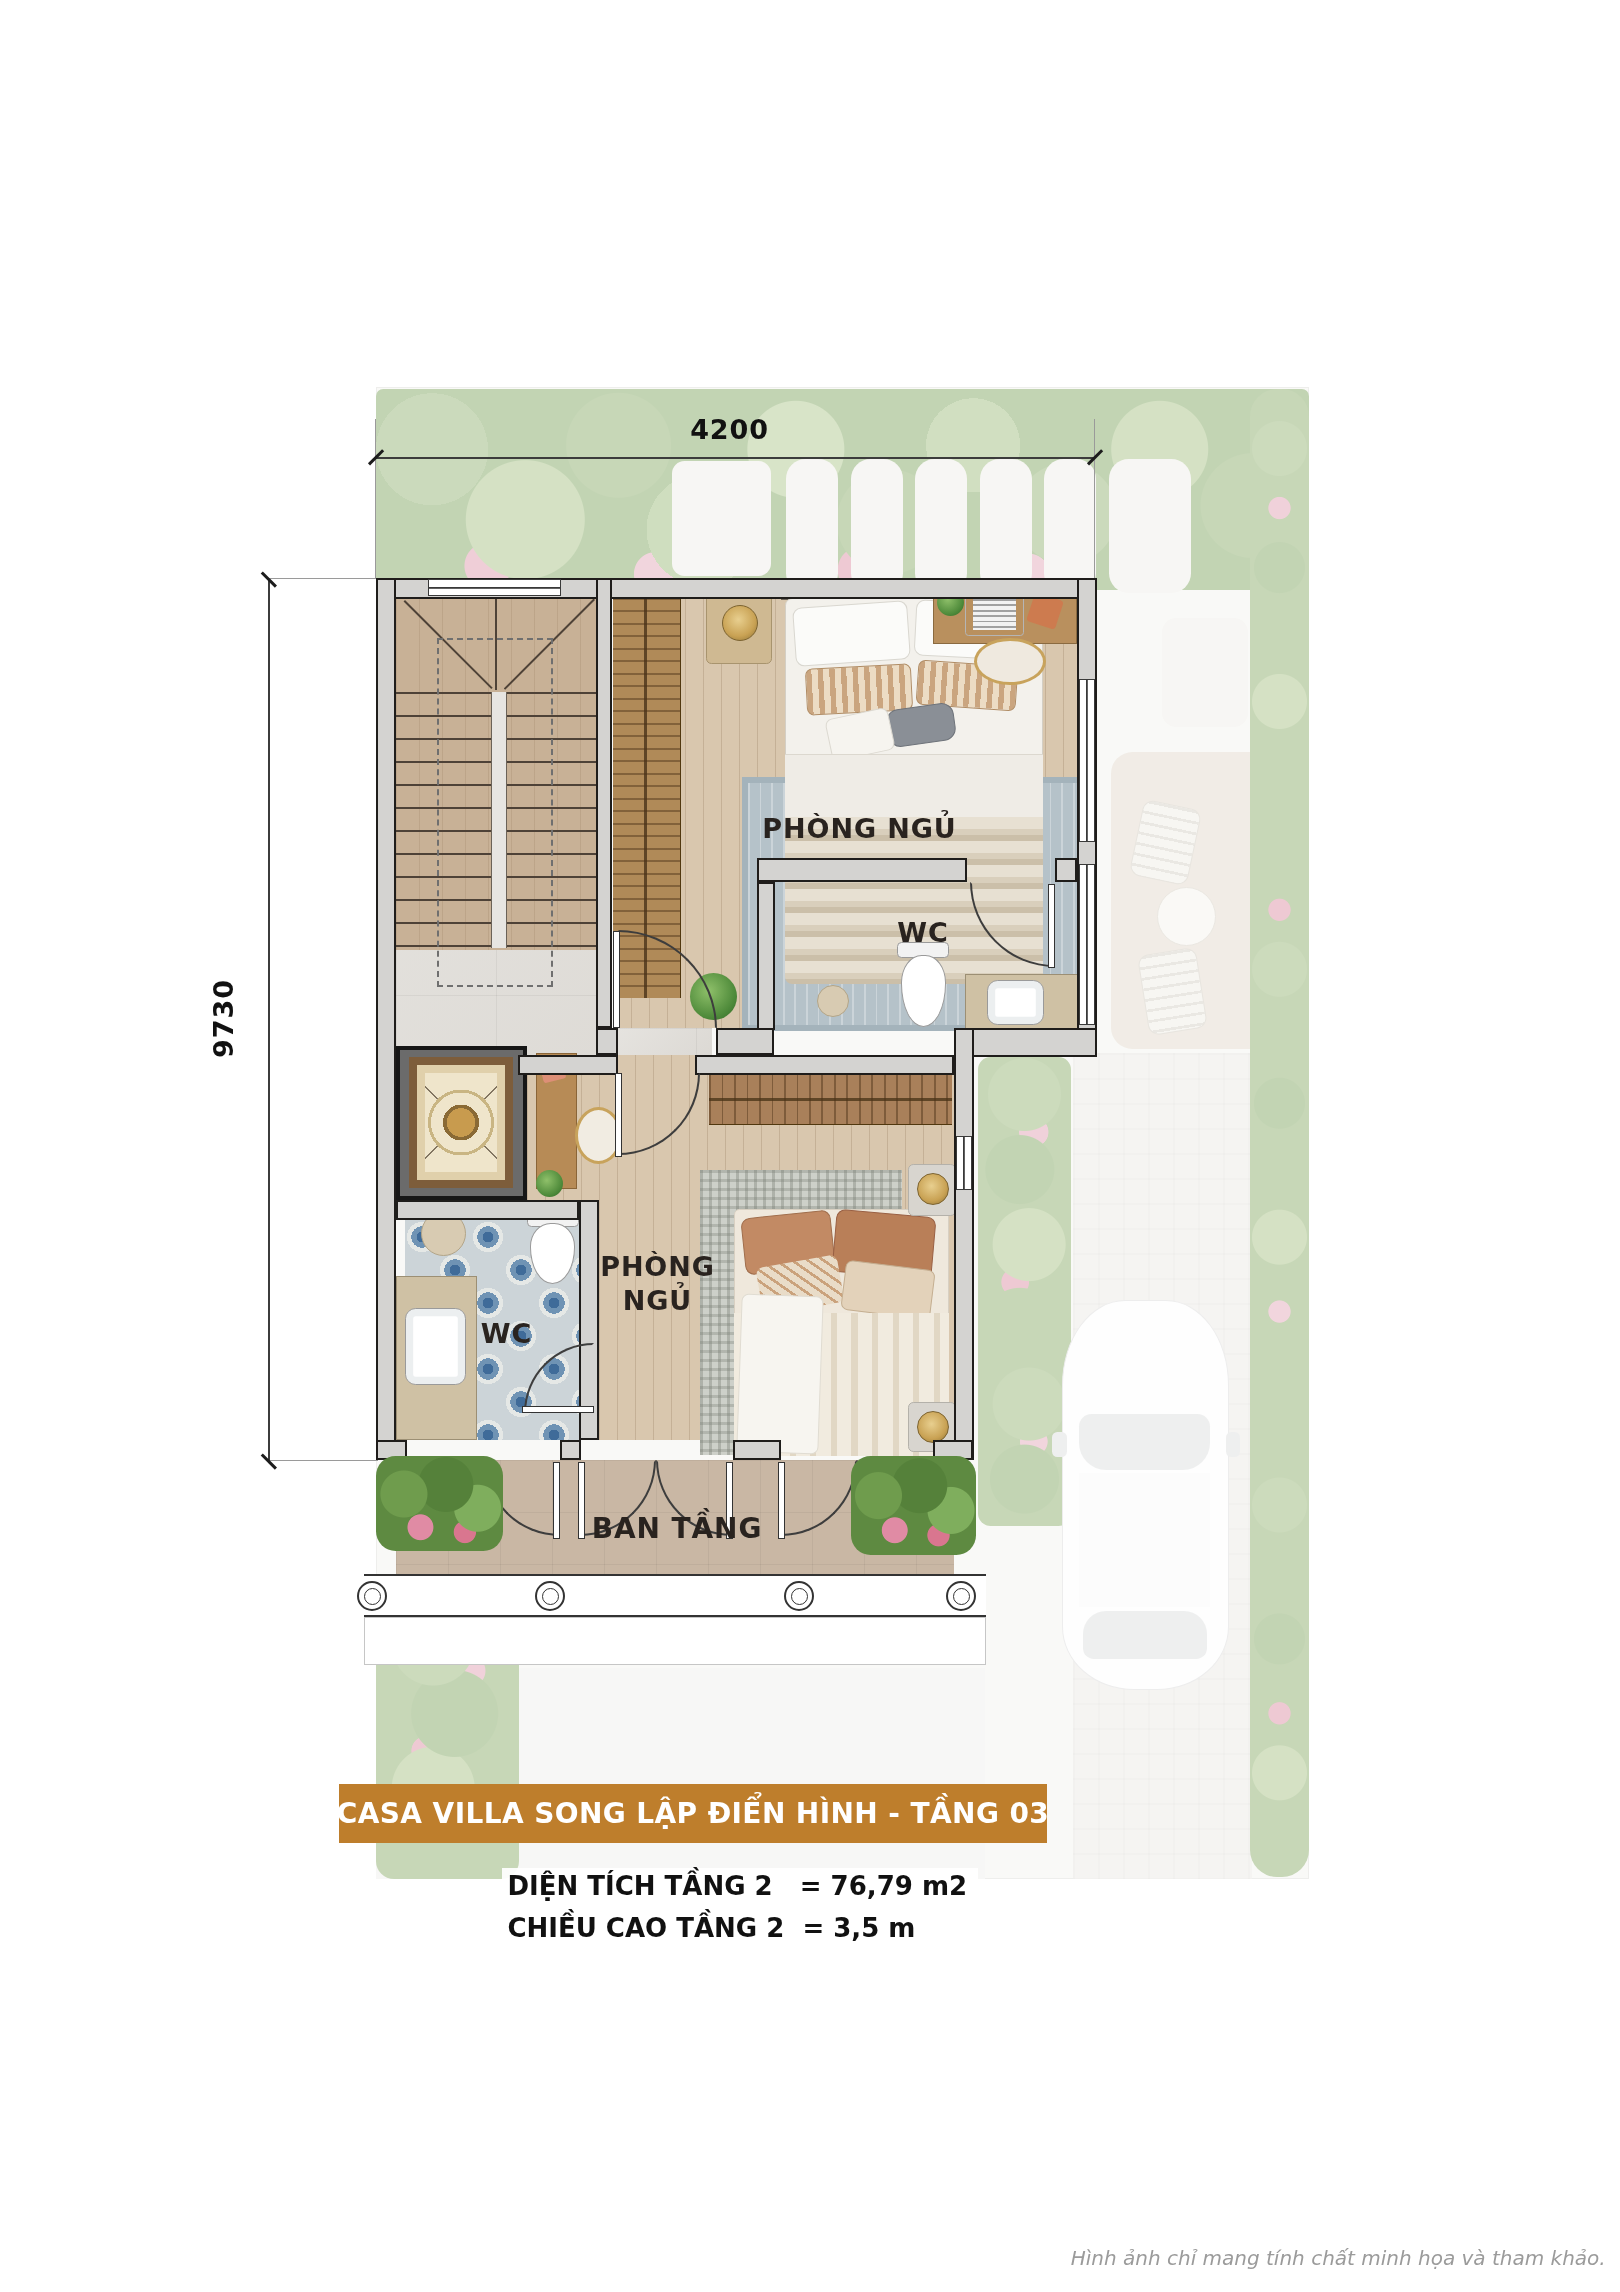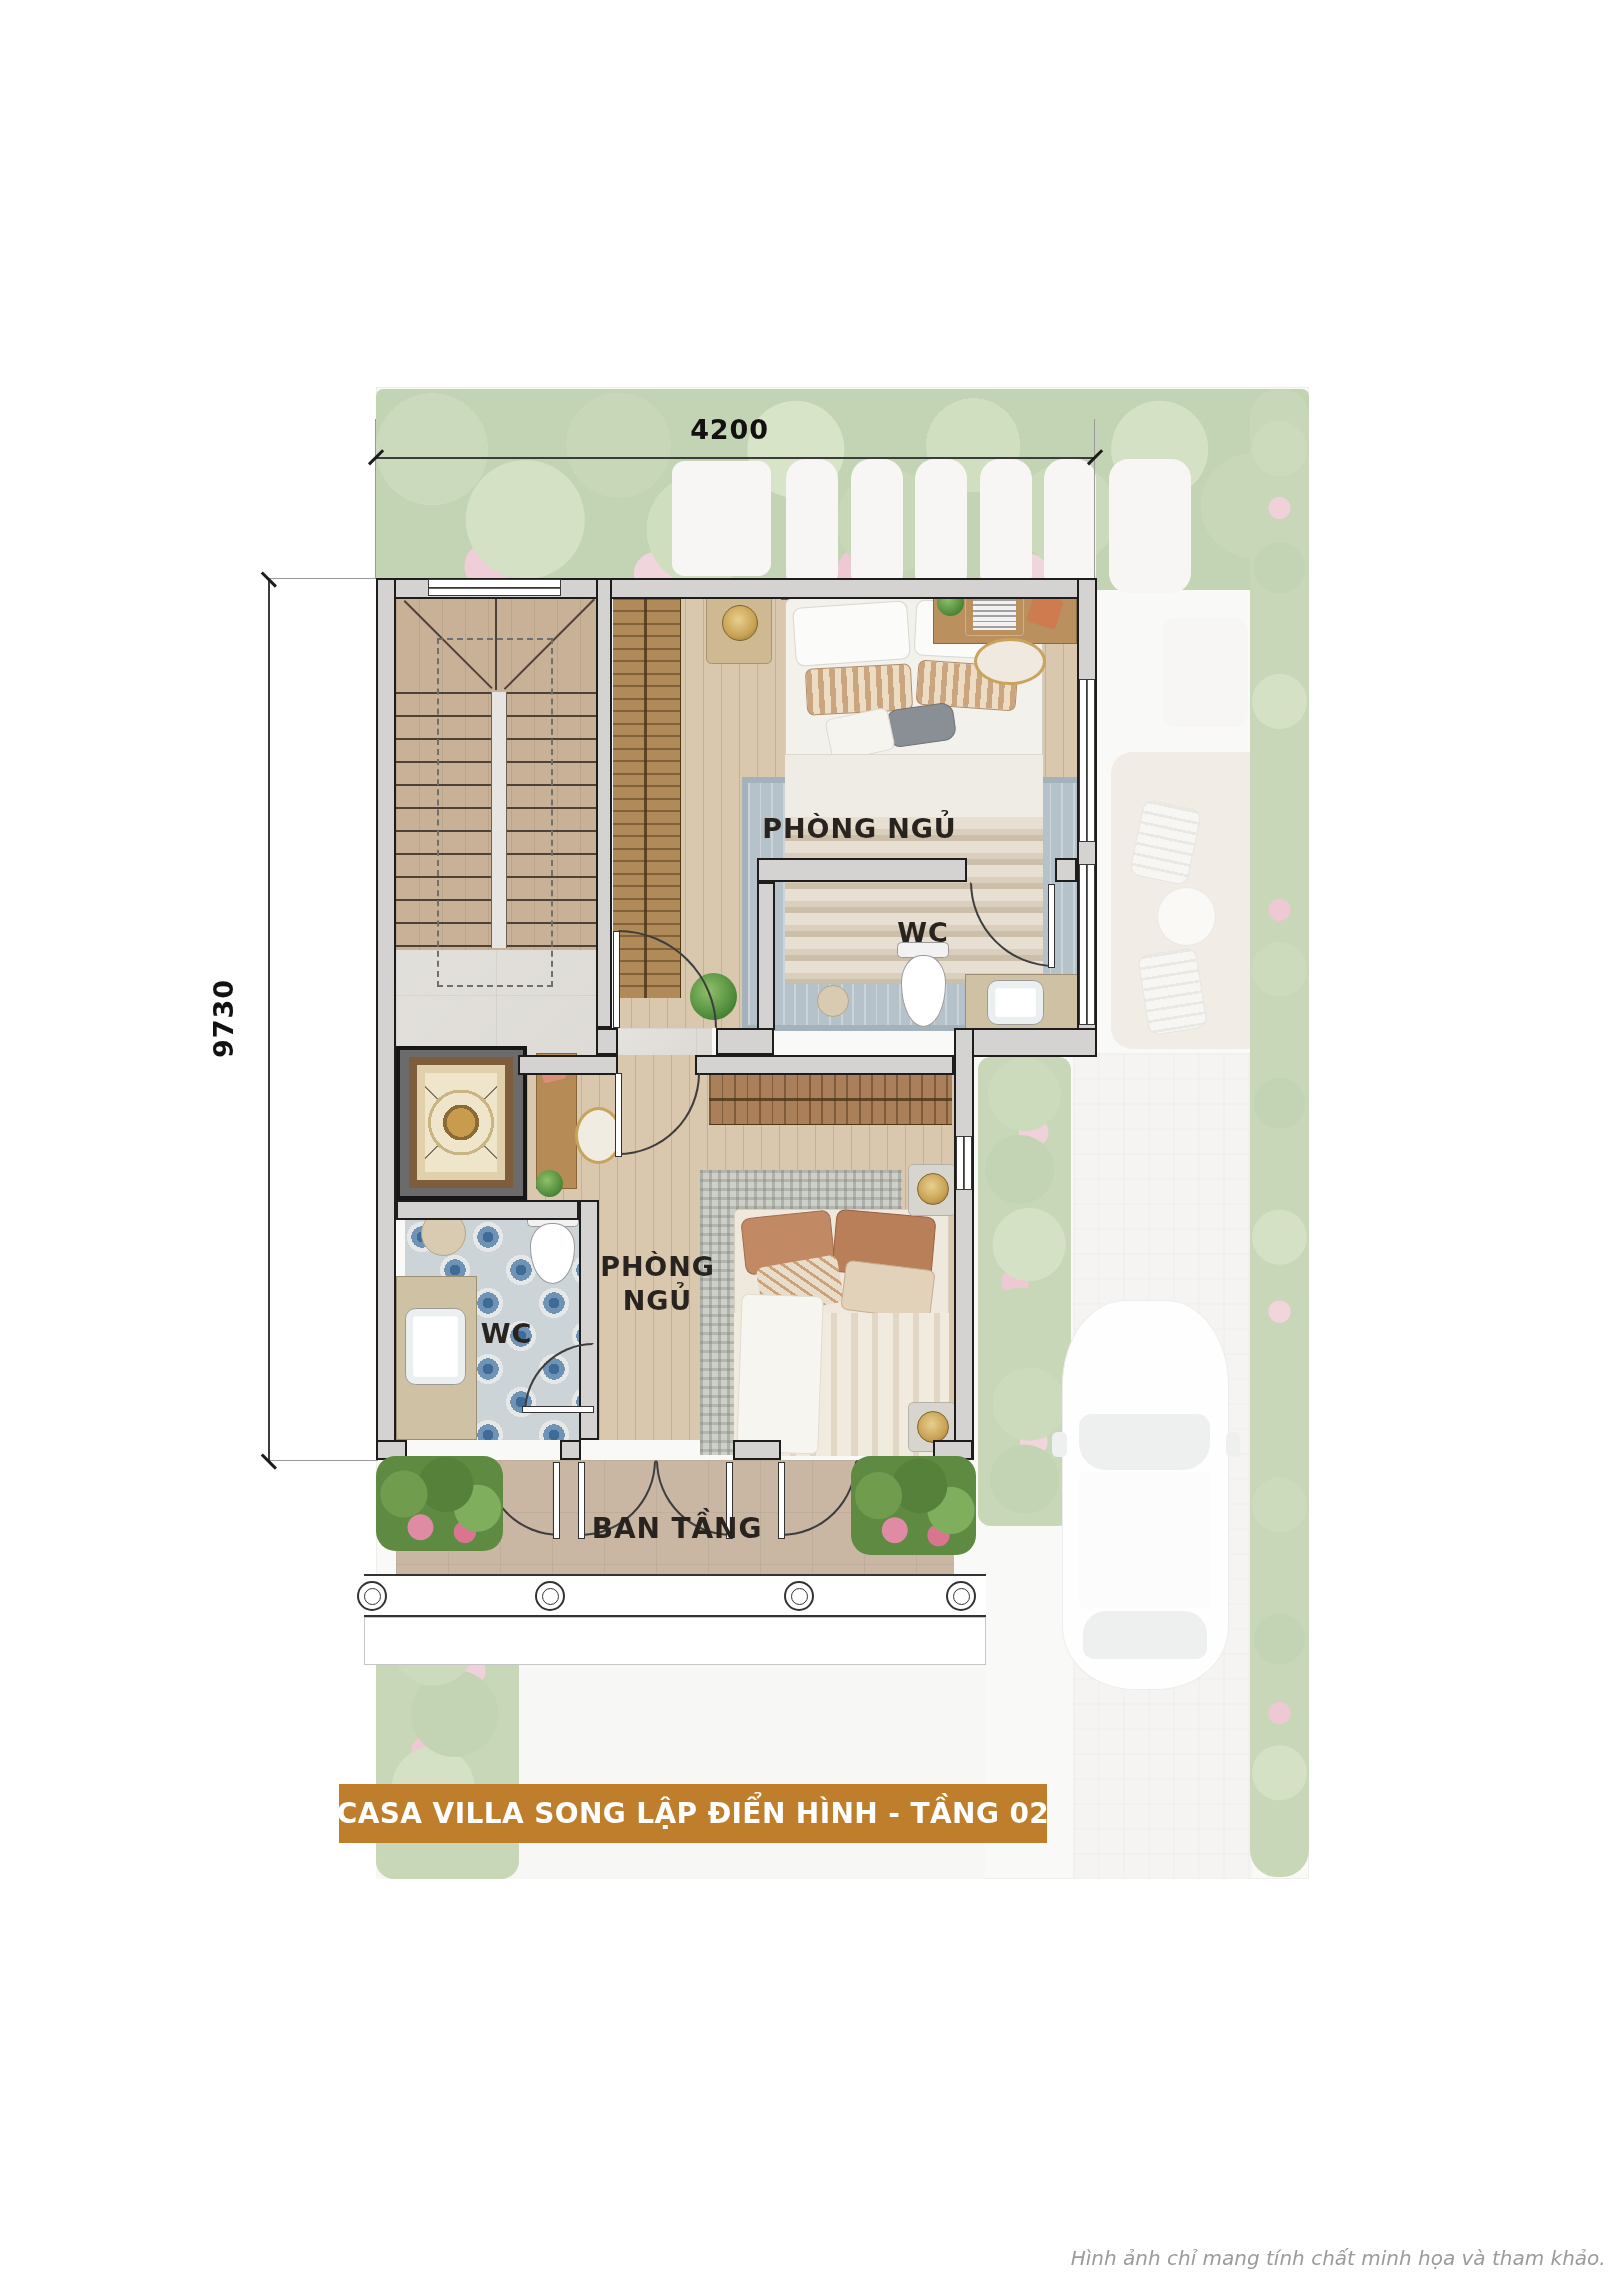--- a/index.html
+++ b/index.html
@@ -323,17 +323,27 @@
   <div class="abs railcircle" style="left:784px;top:1581px;width:30px;height:30px;"></div>
   <div class="abs railcircle" style="left:946px;top:1581px;width:30px;height:30px;"></div>
   <div class="abs" style="left:364px;top:1617px;width:622px;height:48px;background:#ffffff;border:0.9px solid #c6c6c6;"></div>
 
   <div class="abs label" style="left:761px;top:813px;width:197px;font-size:27px;">PHÒNG NGỦ</div>
   <div class="abs label" style="left:887px;top:917px;width:72px;font-size:27px;">WC</div>
   <div class="abs label" style="left:595px;top:1250px;width:125px;font-size:27px;line-height:1.25;">PHÒNG NGỦ</div>
   <div class="abs label" style="left:475px;top:1318px;width:63px;font-size:27px;">WC</div>
   <div class="abs label" style="left:573px;top:1512px;width:208px;font-size:28px;">BAN TẦNG</div>
 
-  <div class="abs banner" style="left:339px;top:1784px;width:708px;height:59px;background:#BE7E2C;">CASA VILLA SONG LẬP ĐIỂN HÌNH - TẦNG 02</div>
+  <div class="abs banner" style="left:339px;top:1784px;width:708px;height:59px;background:#BE7E2C;">CASA VILLA SONG LẬP ĐIỂN HÌNH - TẦNG 03</div>
+  <div class="abs" style="left:502px;top:1868px;width:591px;">
+    <div class="specrow" style="margin-bottom:7.2px;">
+      <span>DIỆN TÍCH TẦNG 2</span>&nbsp;&nbsp;
+      <span>= 76,79 m2</span>
+    </div><br>
+    <div class="specrow">
+      <span>CHIỀU CAO TẦNG 2</span>&nbsp;
+      <span>= 3,5 m</span>
+    </div>
+  </div>
   <div class="abs disclaimer" style="right:14.3px;top:2246px;width:681px;text-align:right;">Hình ảnh chỉ mang tính chất minh họa và tham khảo.</div>
 
 </div>
 
 
 </body></html>

